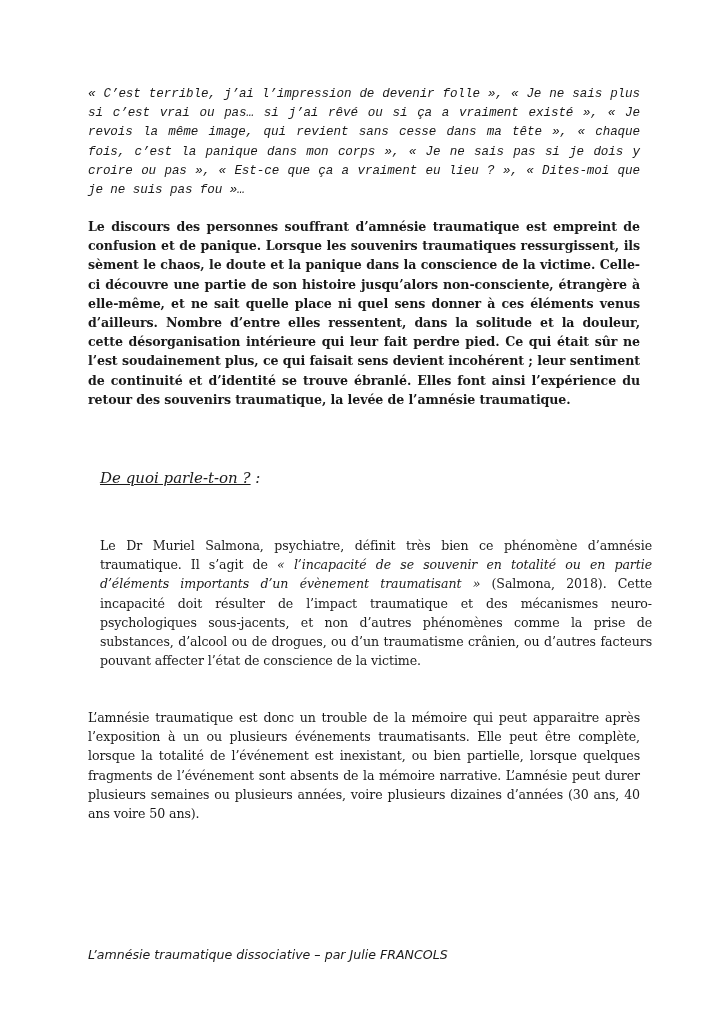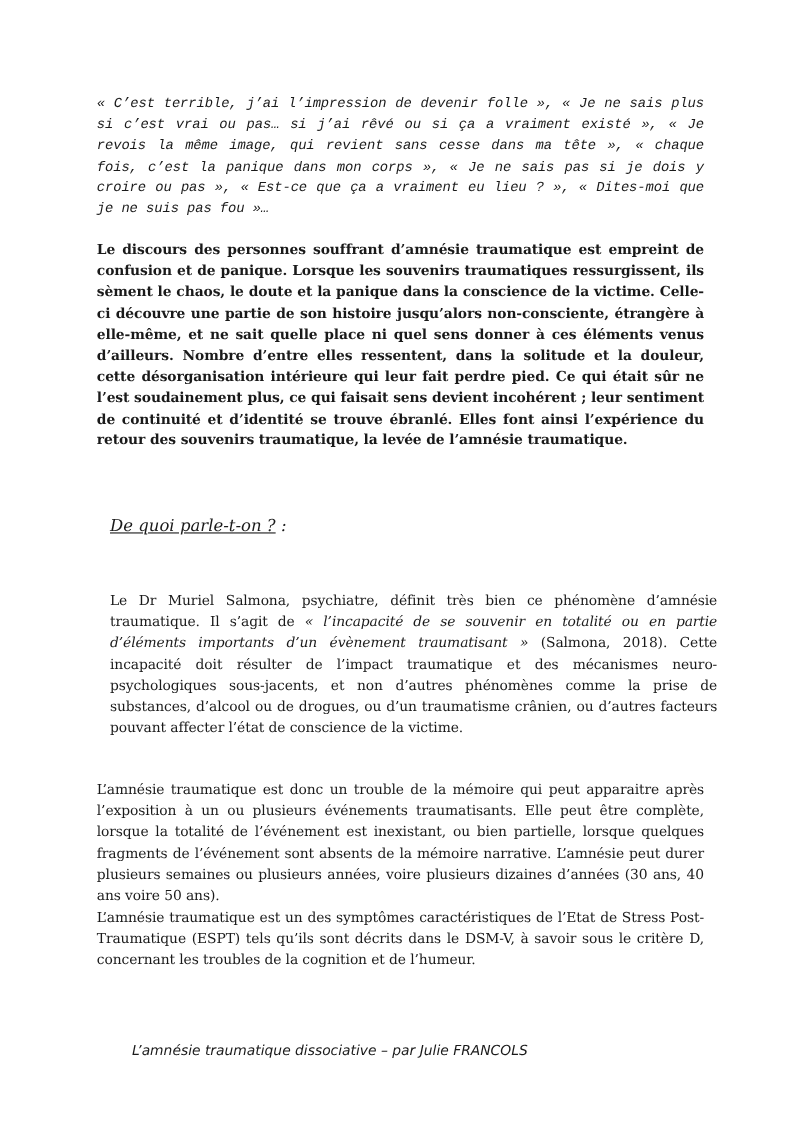--- a/index.html
+++ b/index.html
@@ -47,34 +47,32 @@
     .p-trouble { position: absolute; top: 588px; left: 0; width: 552px; margin-top: 35px; }
     .p-espt { position: absolute; top: 739px; left: 0; width: 552px; }
     .footer {
       position: absolute;
       left: 88px;
       top: 947px;
       font-family: "DejaVu Sans", "Liberation Sans", sans-serif;
       font-style: italic;
       font-size: 12.6px;
       color: #1a1a1a;
-      margin-left: 32px;
     }
     em { font-style: italic; }
   </style>
 </head>
 <body>
 
 <div class="page">
   <p class="para quotes">« C’est terrible, j’ai l’impression de devenir folle », « Je ne sais plus si c’est vrai ou pas… si j’ai rêvé ou si ça a vraiment existé », « Je revois la même image, qui revient sans cesse dans ma tête », « chaque fois, c’est la panique dans mon corps », « Je ne sais pas si je dois y croire ou pas », « Est-ce que ça a vraiment eu lieu ? », « Dites-moi que je ne suis pas fou »…</p>
 
   <p class="para p-discours">Le discours des personnes souffrant d’amnésie traumatique est empreint de confusion et de panique. Lorsque les souvenirs traumatiques ressurgissent, ils sèment le chaos, le doute et la panique dans la conscience de la victime. Celle-ci découvre une partie de son histoire jusqu’alors non-consciente, étrangère à elle-même, et ne sait quelle place ni quel sens donner à ces éléments venus d’ailleurs. Nombre d’entre elles ressentent, dans la solitude et la douleur, cette désorganisation intérieure qui leur fait perdre pied. Ce qui était sûr ne l’est soudainement plus, ce qui faisait sens devient incohérent ; leur sentiment de continuité et d’identité se trouve ébranlé. Elles font ainsi l’expérience du retour des souvenirs traumatique, la levée de l’amnésie traumatique.</p>
 
   <h2 class="heading"><span class="u">De quoi parle-t-on ?</span><span> :</span></h2>
 
   <p class="para p-salmona"><span>Le Dr Muriel Salmona, psychiatre, définit très bien ce phénomène d’amnésie traumatique. Il s’agit de </span><em>« l’incapacité de se souvenir en totalité ou en partie d’éléments importants d’un évènement traumatisant »</em><span> (Salmona, 2018). Cette incapacité doit résulter de l’impact traumatique et des mécanismes neuro-psychologiques sous-jacents, et non d’autres phénomènes comme la prise de substances, d’alcool ou de drogues, ou d’un traumatisme crânien, ou d’autres facteurs pouvant affecter l’état de conscience de la victime.</span></p>
 
   <p class="para p-trouble">L’amnésie traumatique est donc un trouble de la mémoire qui peut apparaitre après l’exposition à un ou plusieurs événements traumatisants. Elle peut être complète, lorsque la totalité de l’événement est inexistant, ou bien partielle, lorsque quelques fragments de l’événement sont absents de la mémoire narrative. L’amnésie peut durer plusieurs semaines ou plusieurs années, voire plusieurs dizaines d’années (30 ans, 40 ans voire 50 ans).</p>
 
-  <p class="para p-espt">L’amnésie traumatique est un des symptômes caractéristiques de l’Etat de Stress Post-Traumatique (ESPT) tels qu’ils sont décrits dans le DSM-V, à savoir sous le critère D, concernant les troubles de la cognition et de l’humeur.</p>
 </div>
 
 <div class="footer">L’amnésie traumatique dissociative – par Julie FRANCOLS</div>
 
 </body></html>

